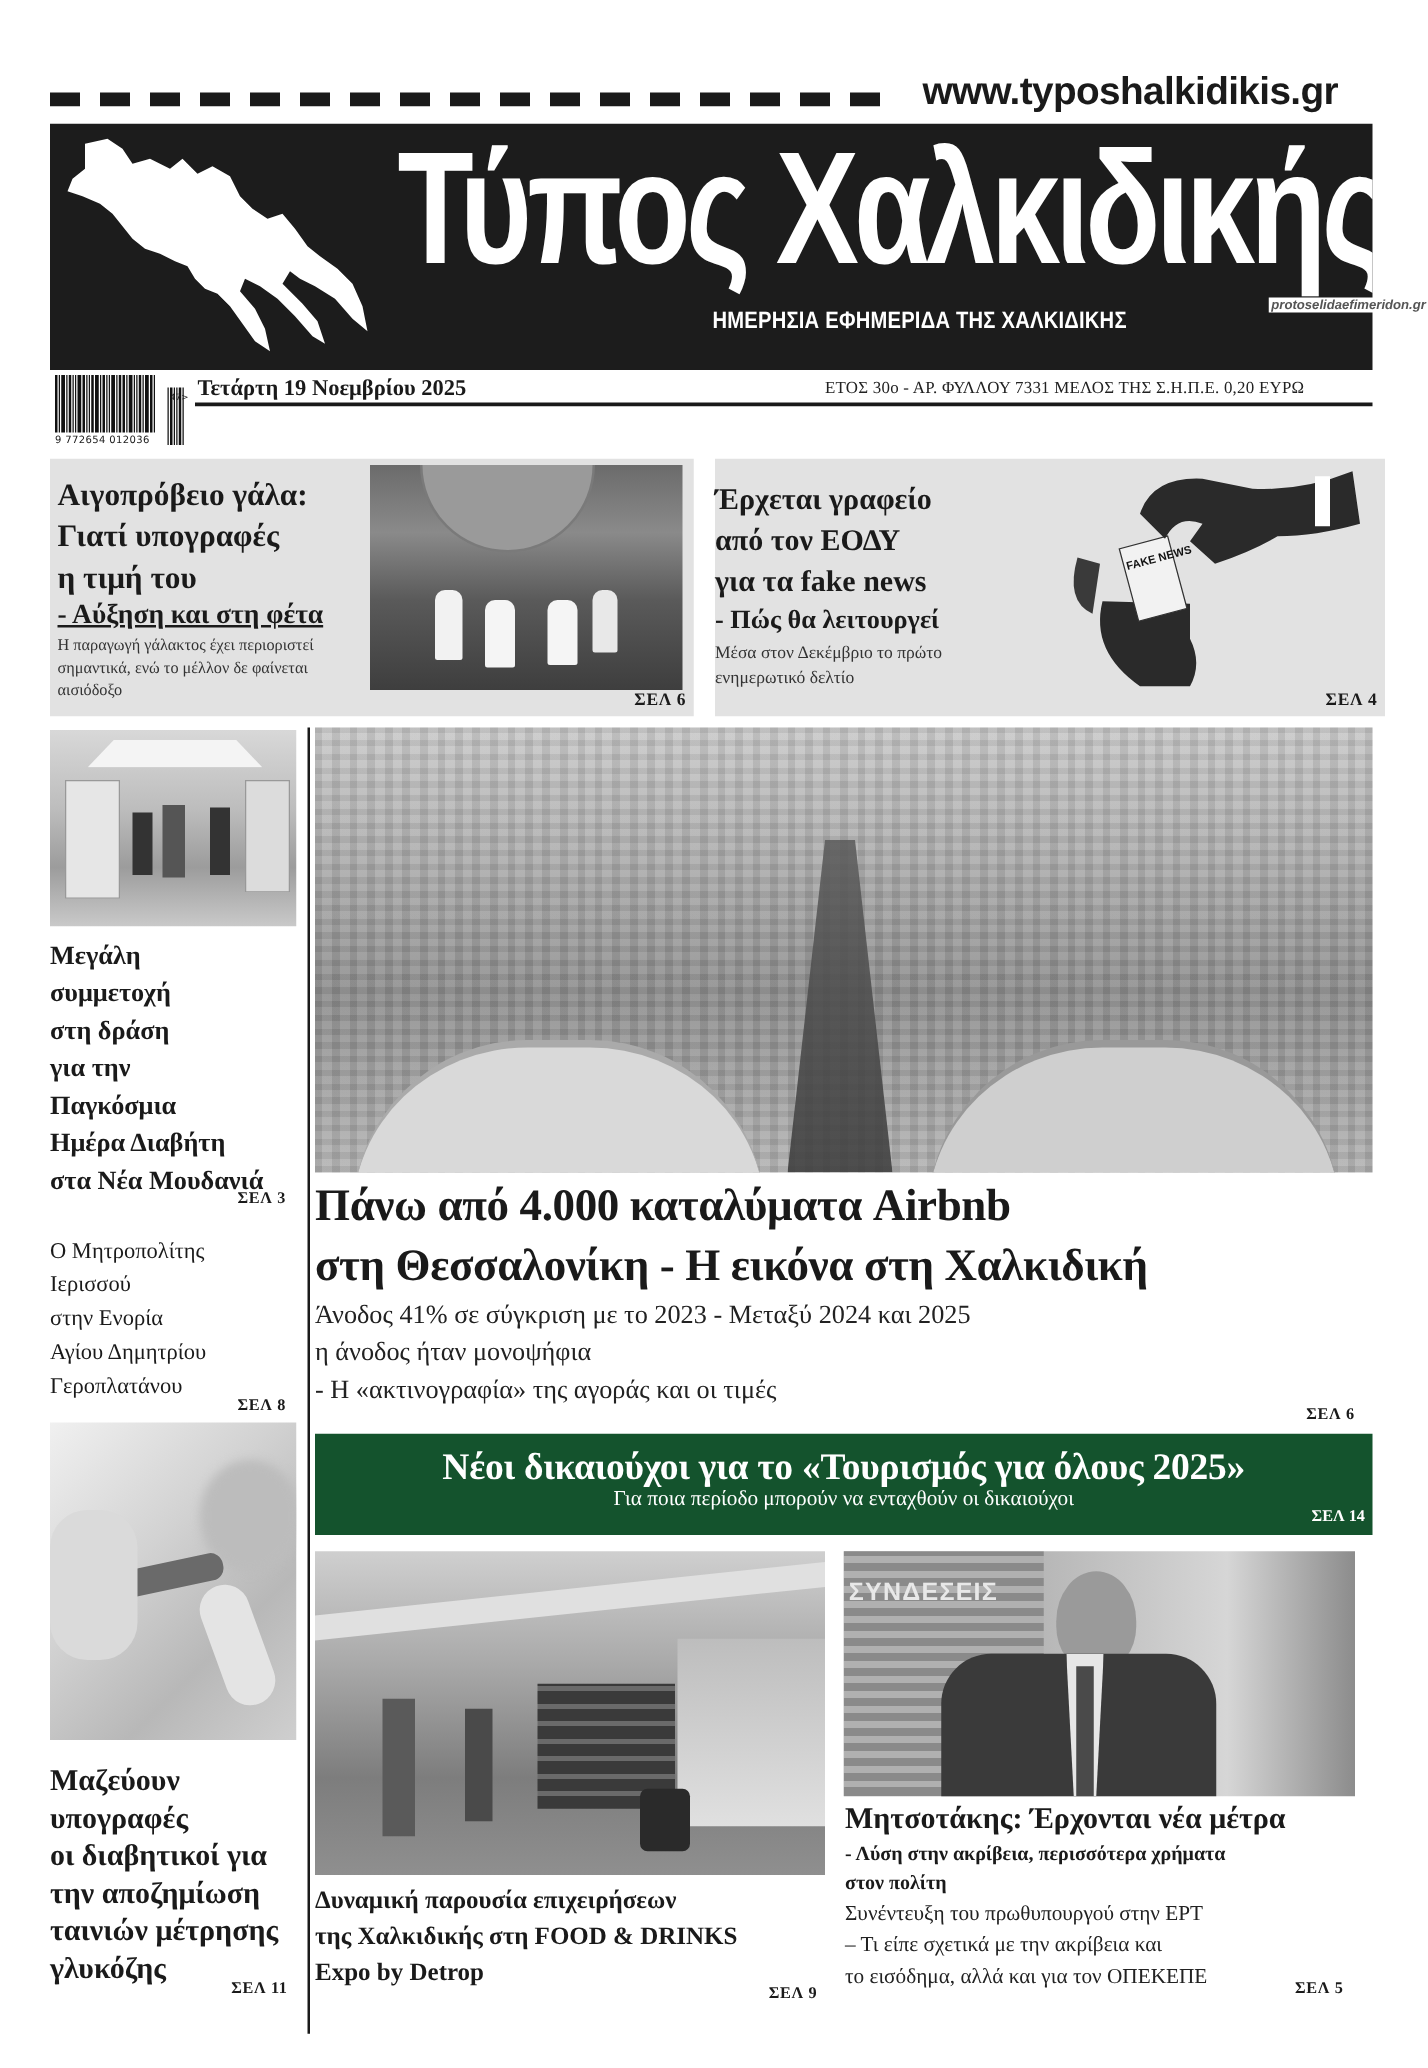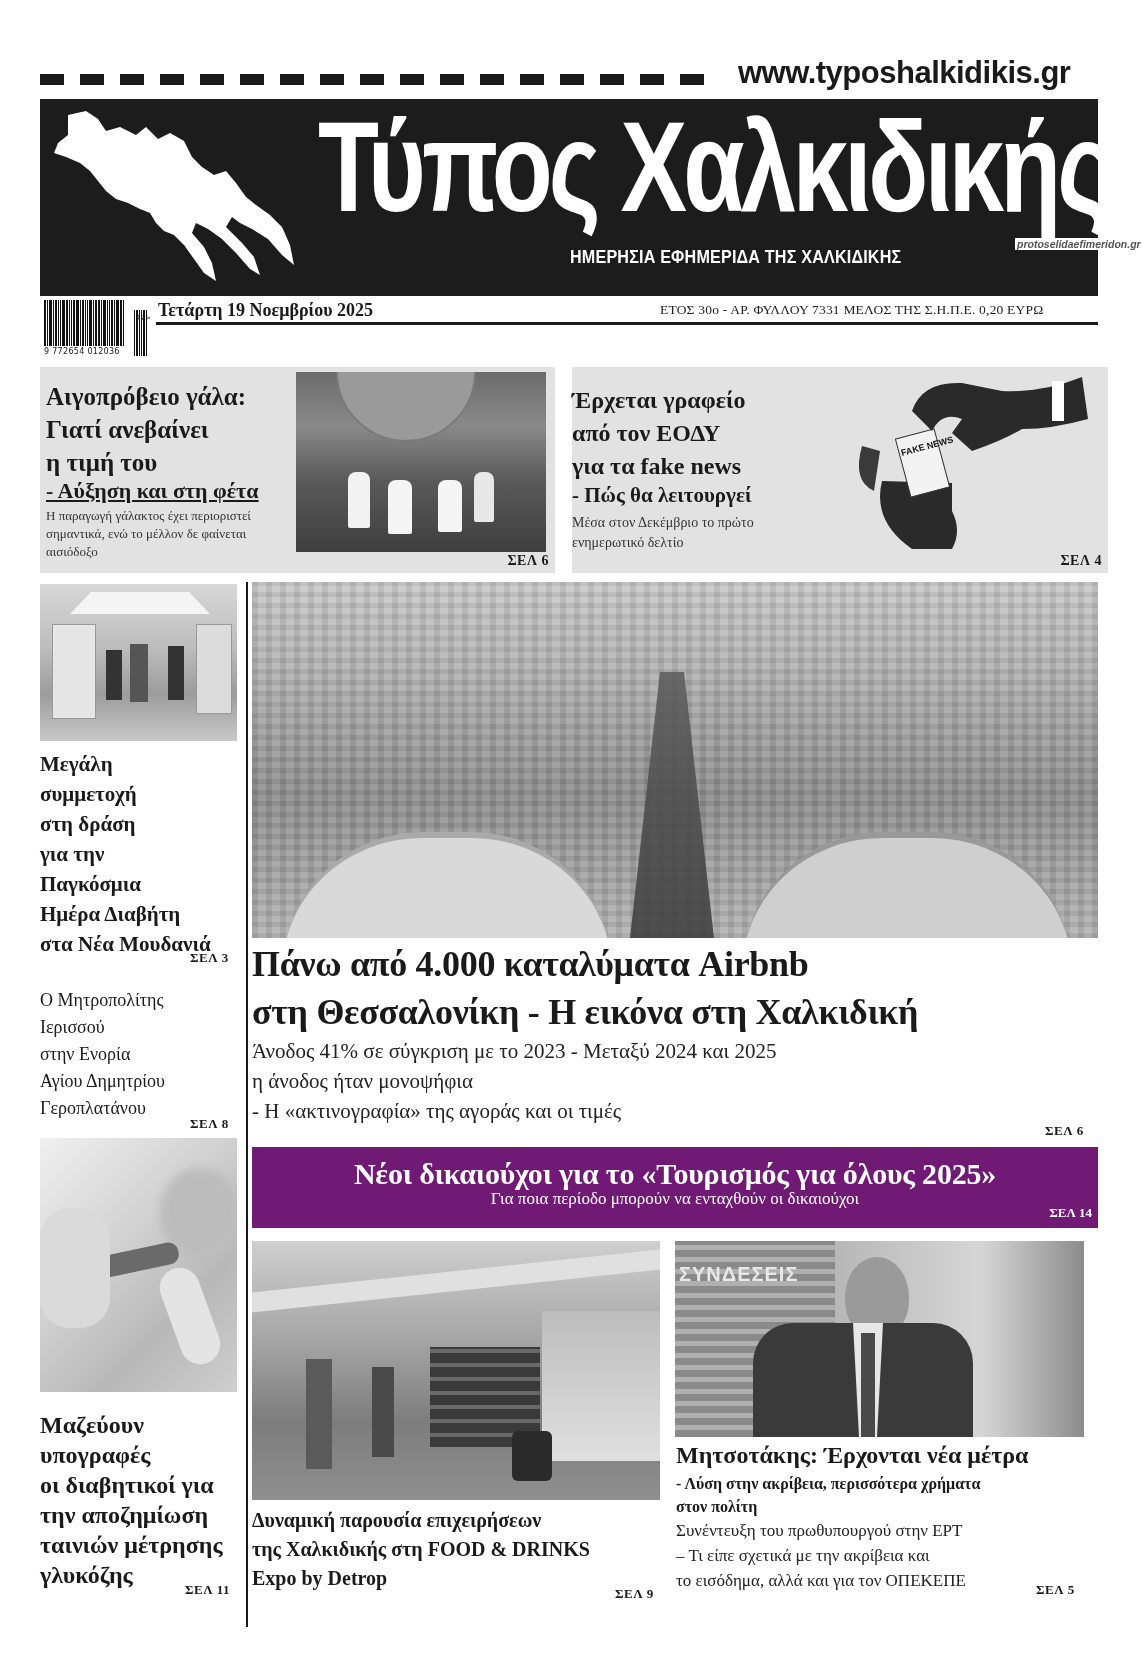--- a/index.html
+++ b/index.html
@@ -36,21 +36,21 @@
   
   .grey-box { background: #e2e2e2; }
   .h-bold { font-weight: 700; color: #1a1a1a; }
   .sel { font-weight: 700; font-size: 14px; letter-spacing: 0.5px; }
   .photo { overflow: hidden; }
 
   
   .left-col-rule { left: 246px; top: 582px; width: 2px; height: 1045px; background: #1a1a1a; }
 
   
-  .banner { left: 252px; top: 1147px; width: 846px; height: 81px; background: #701a75; color: #fff; text-align: center; }
+  .banner { left: 252px; top: 1147px; width: 846px; height: 81px; background: #14532d; color: #fff; text-align: center; }
   .banner .bt { font-weight: 700; font-size: 30px; margin-top: 10px; letter-spacing: -0.2px; }
   .banner .bs { font-size: 17px; margin-top: -2px; }
   .banner .bsel { position: absolute; right: 6px; bottom: 7px; font-size: 13px; font-weight: 700; }
 </style>
 </head>
 <body>
 
 <div class="abs dash-row">
   <span></span>
     <span></span>
@@ -127,21 +127,21 @@
       <i style="width:1px"></i>
     </div>
 </div>
 <div class="abs date-text">Τετάρτη 19 Νοεμβρίου 2025</div>
 <div class="abs issue-text">ΕΤΟΣ 30ο - ΑΡ. ΦΥΛΛΟΥ 7331  ΜΕΛΟΣ ΤΗΣ Σ.Η.Π.Ε. 0,20 ΕΥΡΩ</div>
 <div class="abs date-rule"></div>
 
 <div class="abs grey-box" style="left:40px;top:367px;width:515px;height:206px;">
   <div class="abs h-bold" style="left:6px;top:13px;font-size:25px;line-height:33px;">
     <div>Αιγοπρόβειο γάλα:</div>
-    <div>Γιατί ανεβαίνει</div>
+    <div>Γιατί υπογραφές</div>
     <div>η τιμή του</div>
     <div style="font-size:22px;line-height:24px;text-decoration:underline;">- Αύξηση και στη φέτα</div>
   </div>
   <div class="abs" style="left:6px;top:140px;width:240px;font-size:13px;line-height:18px;color:#333;">Η παραγωγή γάλακτος έχει περιοριστεί σημαντικά, ενώ το μέλλον δε φαίνεται αισιόδοξο</div>
   <div class="abs photo" style="left:256px;top:5px;width:250px;height:180px;background:linear-gradient(180deg,#6b6b6b 0%,#8a8a8a 30%,#5a5a5a 60%,#3e3e3e 100%);">
     <div class="abs" style="left:40px;top:-40px;width:140px;height:110px;border-radius:0 0 70px 70px;background:#9a9a9a;border:2px solid #7a7a7a;"></div>
     <div class="abs" style="left:52px;top:100px;width:22px;height:56px;background:#f2f2f2;border-radius:8px 8px 2px 2px;"></div>
     <div class="abs" style="left:92px;top:108px;width:24px;height:54px;background:#f5f5f5;border-radius:8px 8px 2px 2px;"></div>
     <div class="abs" style="left:142px;top:108px;width:24px;height:52px;background:#f5f5f5;border-radius:8px 8px 2px 2px;"></div>
     <div class="abs" style="left:178px;top:100px;width:20px;height:50px;background:#e8e8e8;border-radius:8px 8px 2px 2px;"></div>

